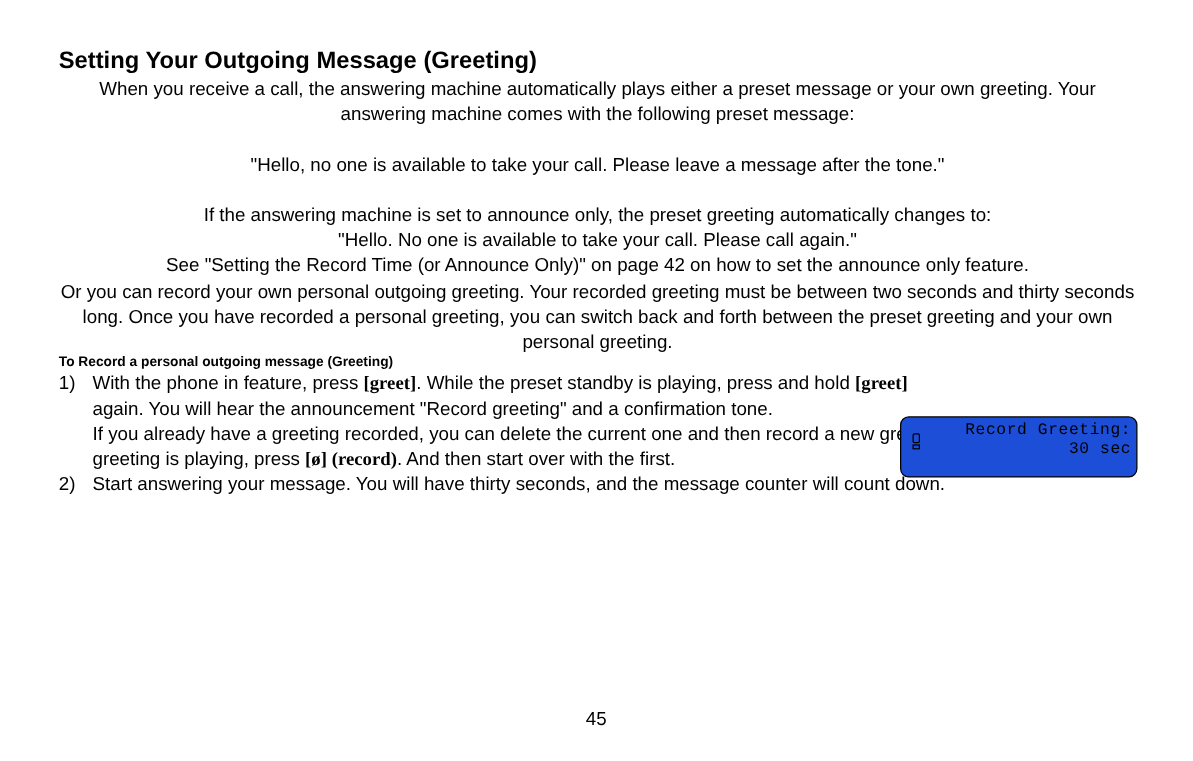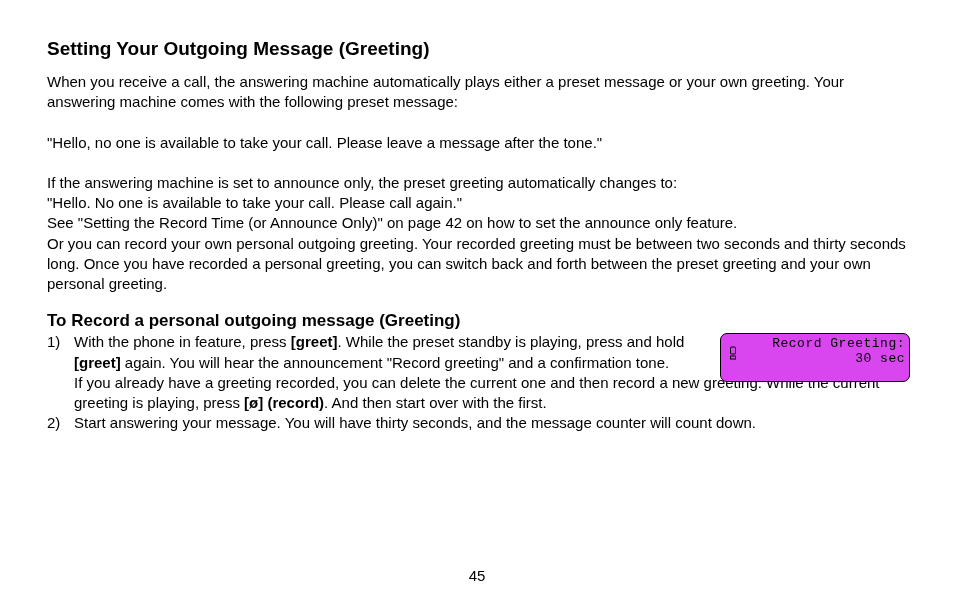--- a/index.html
+++ b/index.html
@@ -12,74 +12,75 @@
       height: 609px;
       background: white;
       font-family: Arial, Helvetica, sans-serif;
       color: #000;
       position: relative;
       padding: 38px 45px 0 47px;
     }
     .heading-1 {
       font-size: 19px;
       font-weight: bold;
-      margin-bottom: 12px;
+      margin-bottom: 2px;
     }
     .body-text {
       font-size: 15px;
       line-height: 1.35;
     }
     .para {
       margin-bottom: 0;
+      text-align: center;
     }
     .spacer {
       height: 20px;
     }
     .heading-2 {
-      font-size: 17px;
+      font-size: 11px;
       font-weight: bold;
-      margin-top: 17px;
       margin-bottom: 1px;
     }
     .list {
       margin-left: 0;
       padding-left: 0;
     }
     .list-item {
       display: flex;
       font-size: 15px;
       line-height: 1.35;
     }
     .list-num {
       width: 27px;
       flex-shrink: 0;
     }
     .list-content {
       flex: 1;
     }
     .bold {
       font-weight: bold;
+      font-family: Liberation Serif, serif;
     }
     .page-num {
       position: absolute;
       bottom: 25px;
       left: 0;
       right: 0;
       text-align: center;
       font-size: 15px;
     }
     .lcd-box {
       position: absolute;
       right: 44px;
       top: 333px;
       width: 190px;
       height: 49px;
       border: 1.5px solid #000;
       border-radius: 7px;
-      background: #d946ef;
+      background: #1d4ed8;
       padding: 3px 4px 3px 8px;
       font-family: "Courier New", Courier, monospace;
       font-size: 13px;
       line-height: 1.15;
     }
     .lcd-row {
       display: flex;
       justify-content: space-between;
       align-items: flex-start;
     }

